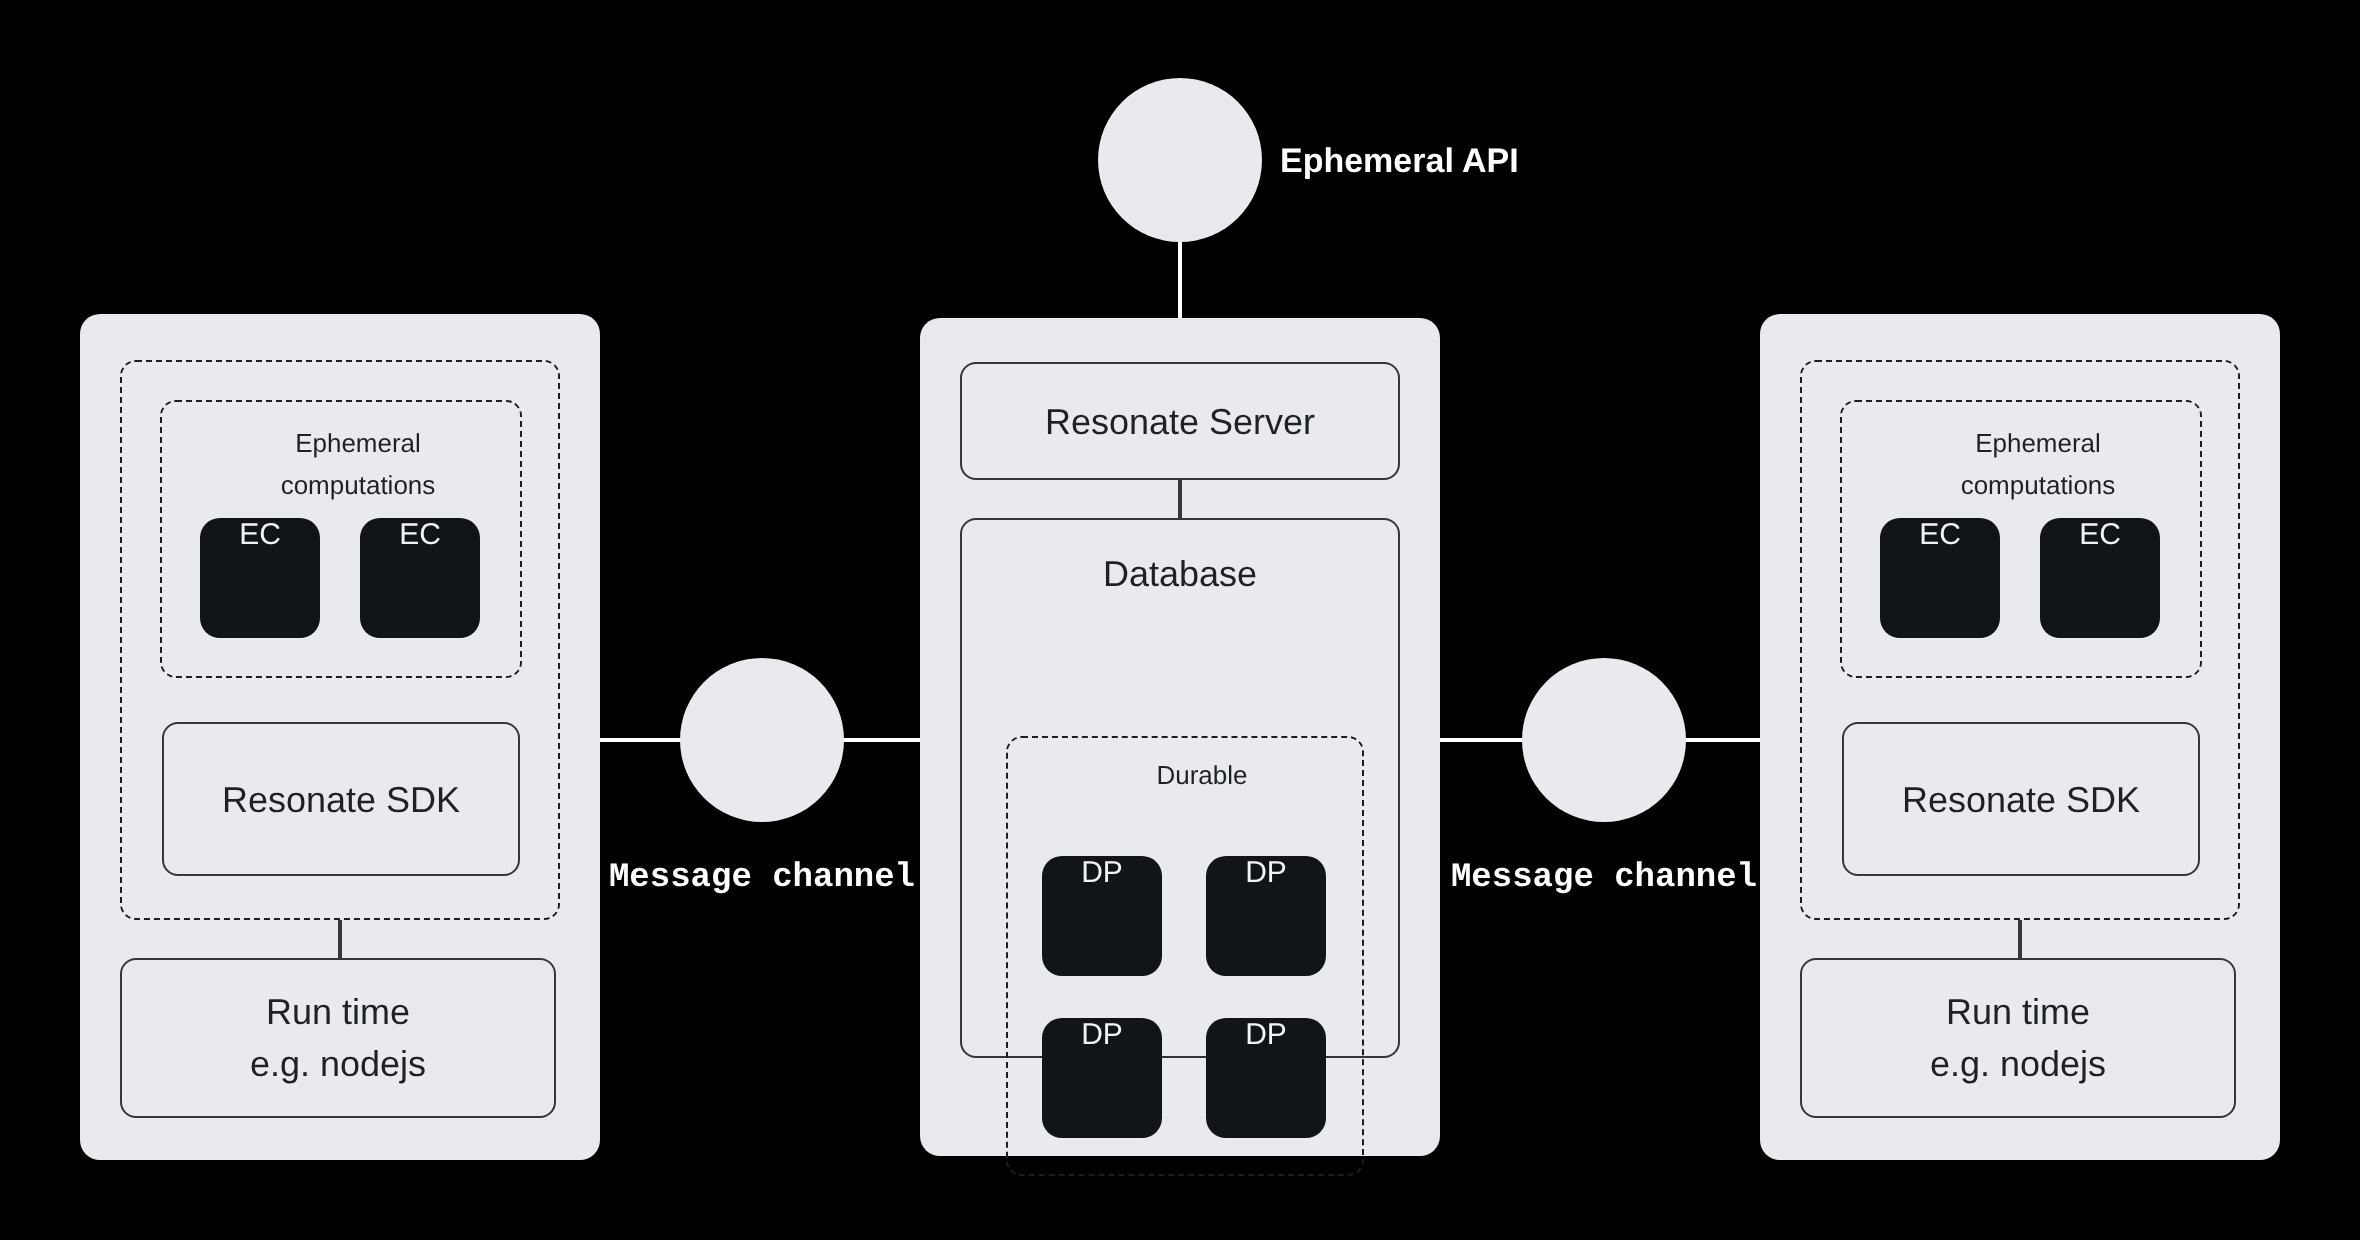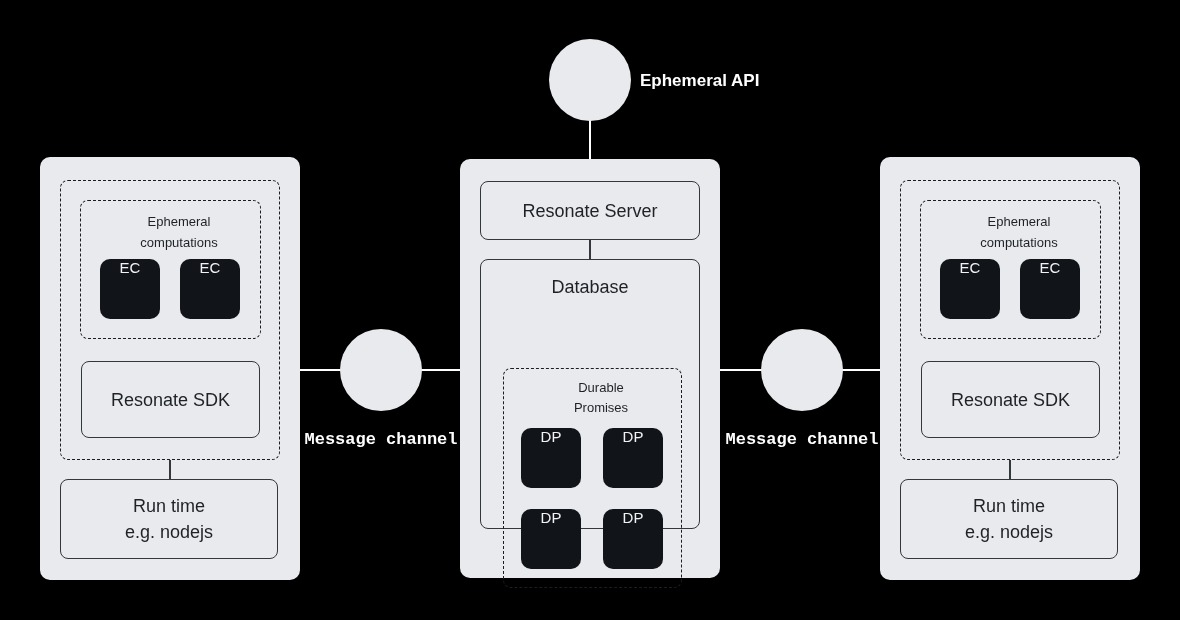--- a/index.html
+++ b/index.html
@@ -149,21 +149,20 @@
   <div class="panel" style="left:460px; top:159px; width:260px; height:419px;">
     <div class="solid-box" style="left:20px; top:22px; width:220px; height:59px;">
       <div class="box-label">Resonate Server</div>
     </div>
     <div class="connector-v" style="left:129px; top:81px; height:19px;"></div>
     <div class="solid-box" style="left:20px; top:100px; width:220px; height:270px; justify-content:flex-start;">
       <div class="box-label" style="margin-top:14px;">Database</div>
       <div class="dashed-box" style="left:22px; top:60px; width:179px; height:220px;margin-top:48px;">
         <div class="group-title two-line" style="top:9px; line-height:20px;">
           <span>Durable</span>
-          <span>Promises</span>
         </div>
         <div class="dark-box" style="left:17px; top:59px;">
           <span>DP</span>
         </div>
         <div class="dark-box" style="left:99px; top:59px;">
           <span>DP</span>
         </div>
         <div class="dark-box" style="left:17px; top:140px;">
           <span>DP</span>
         </div>

